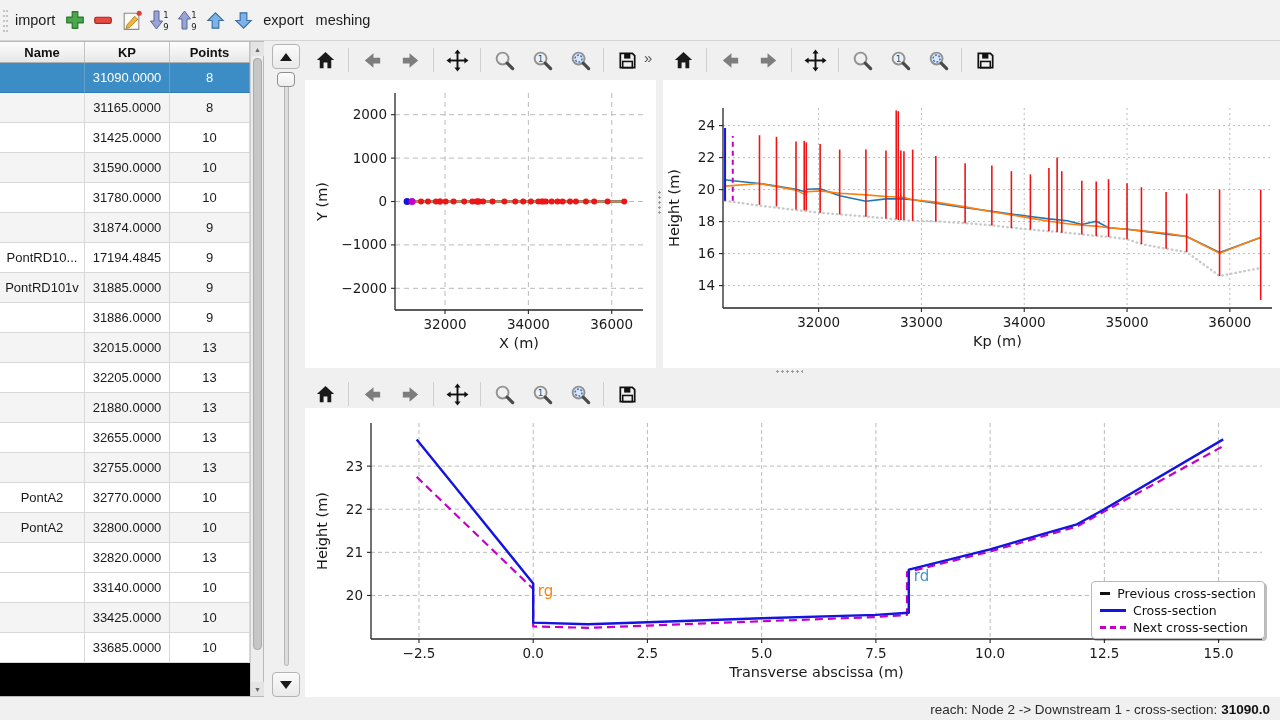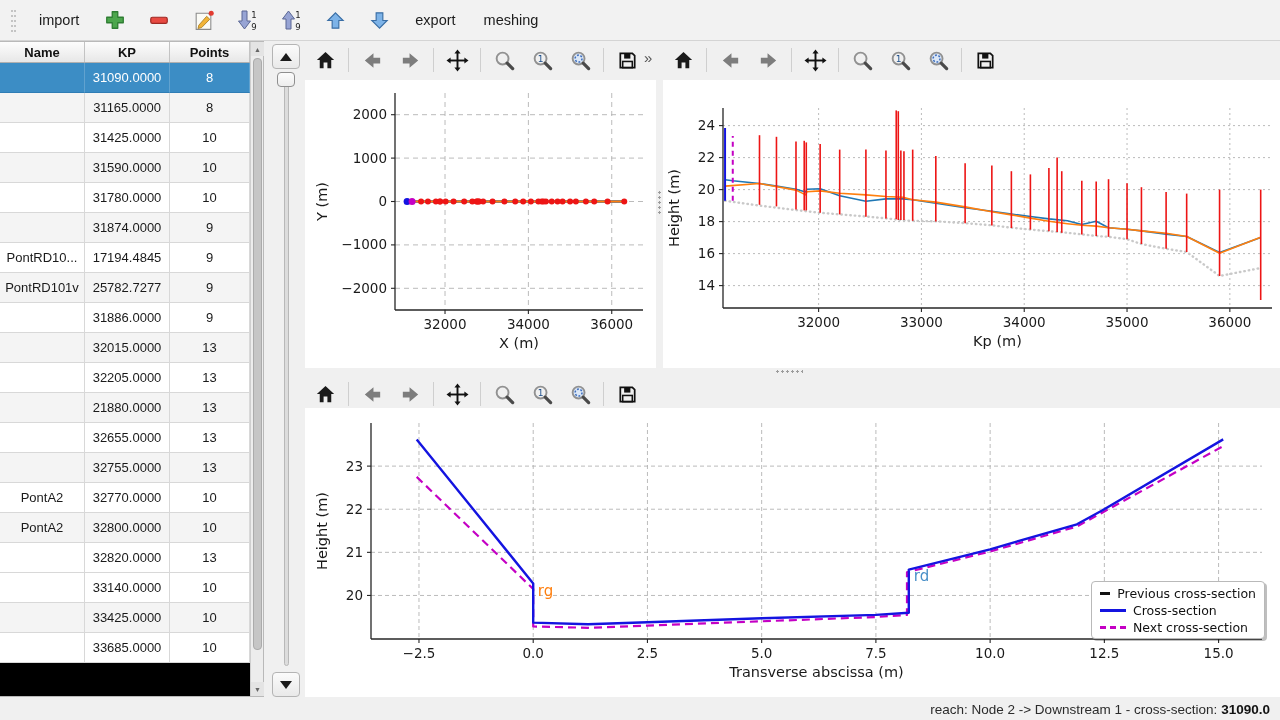--- a/index.html
+++ b/index.html
@@ -3,21 +3,21 @@
 <meta charset="utf-8">
 <style>
   * { margin:0; padding:0; box-sizing:border-box; }
   html,body { width:1280px; height:720px; overflow:hidden; background:#f0f0f0;
     font-family:"Liberation Sans", sans-serif; }
   #app { position:relative; width:1280px; height:720px; background:#f0f0f0; }
 
   
   #top-toolbar { position:absolute; left:0; top:0; width:1280px; height:41px;
     background:#f2f2f2; border-bottom:1px solid #d4d4d4;
-    display:flex; align-items:center; gap:16px; padding:0 10px; }
+    display:flex; align-items:center; padding:0 2px; }
   .tt-label { font-size:14.5px; color:#1c1c1c; background:none; border:none; cursor:default;
     font-family:"Liberation Sans", sans-serif; padding:4px 6px; }
   .tt-btn { background:none; border:none; display:flex; align-items:center; justify-content:center;
     width:28px; height:28px; }
   #grip { display:flex; align-items:center; }
 
   
   #table-frame { position:absolute; left:0; top:41px; width:264px; height:656px;
     background:#000000; border:1px solid #b9b9b9; border-left:none; overflow:hidden; }
   #table-head { display:flex; height:21px; background:linear-gradient(#fdfdfd,#e7e7e7);
@@ -193,21 +193,21 @@
           <div class="tcell c1">31874.0000</div>
           <div class="tcell c2">9</div>
         </div>
         <div class="trow">
           <div class="tcell c0">PontRD10...</div>
           <div class="tcell c1">17194.4845</div>
           <div class="tcell c2">9</div>
         </div>
         <div class="trow alt">
           <div class="tcell c0">PontRD101v</div>
-          <div class="tcell c1">25782.7277</div>
+          <div class="tcell c1">31885.0000</div>
           <div class="tcell c2">9</div>
         </div>
         <div class="trow">
           <div class="tcell c0"></div>
           <div class="tcell c1">31886.0000</div>
           <div class="tcell c2">9</div>
         </div>
         <div class="trow alt">
           <div class="tcell c0"></div>
           <div class="tcell c1">32015.0000</div>

